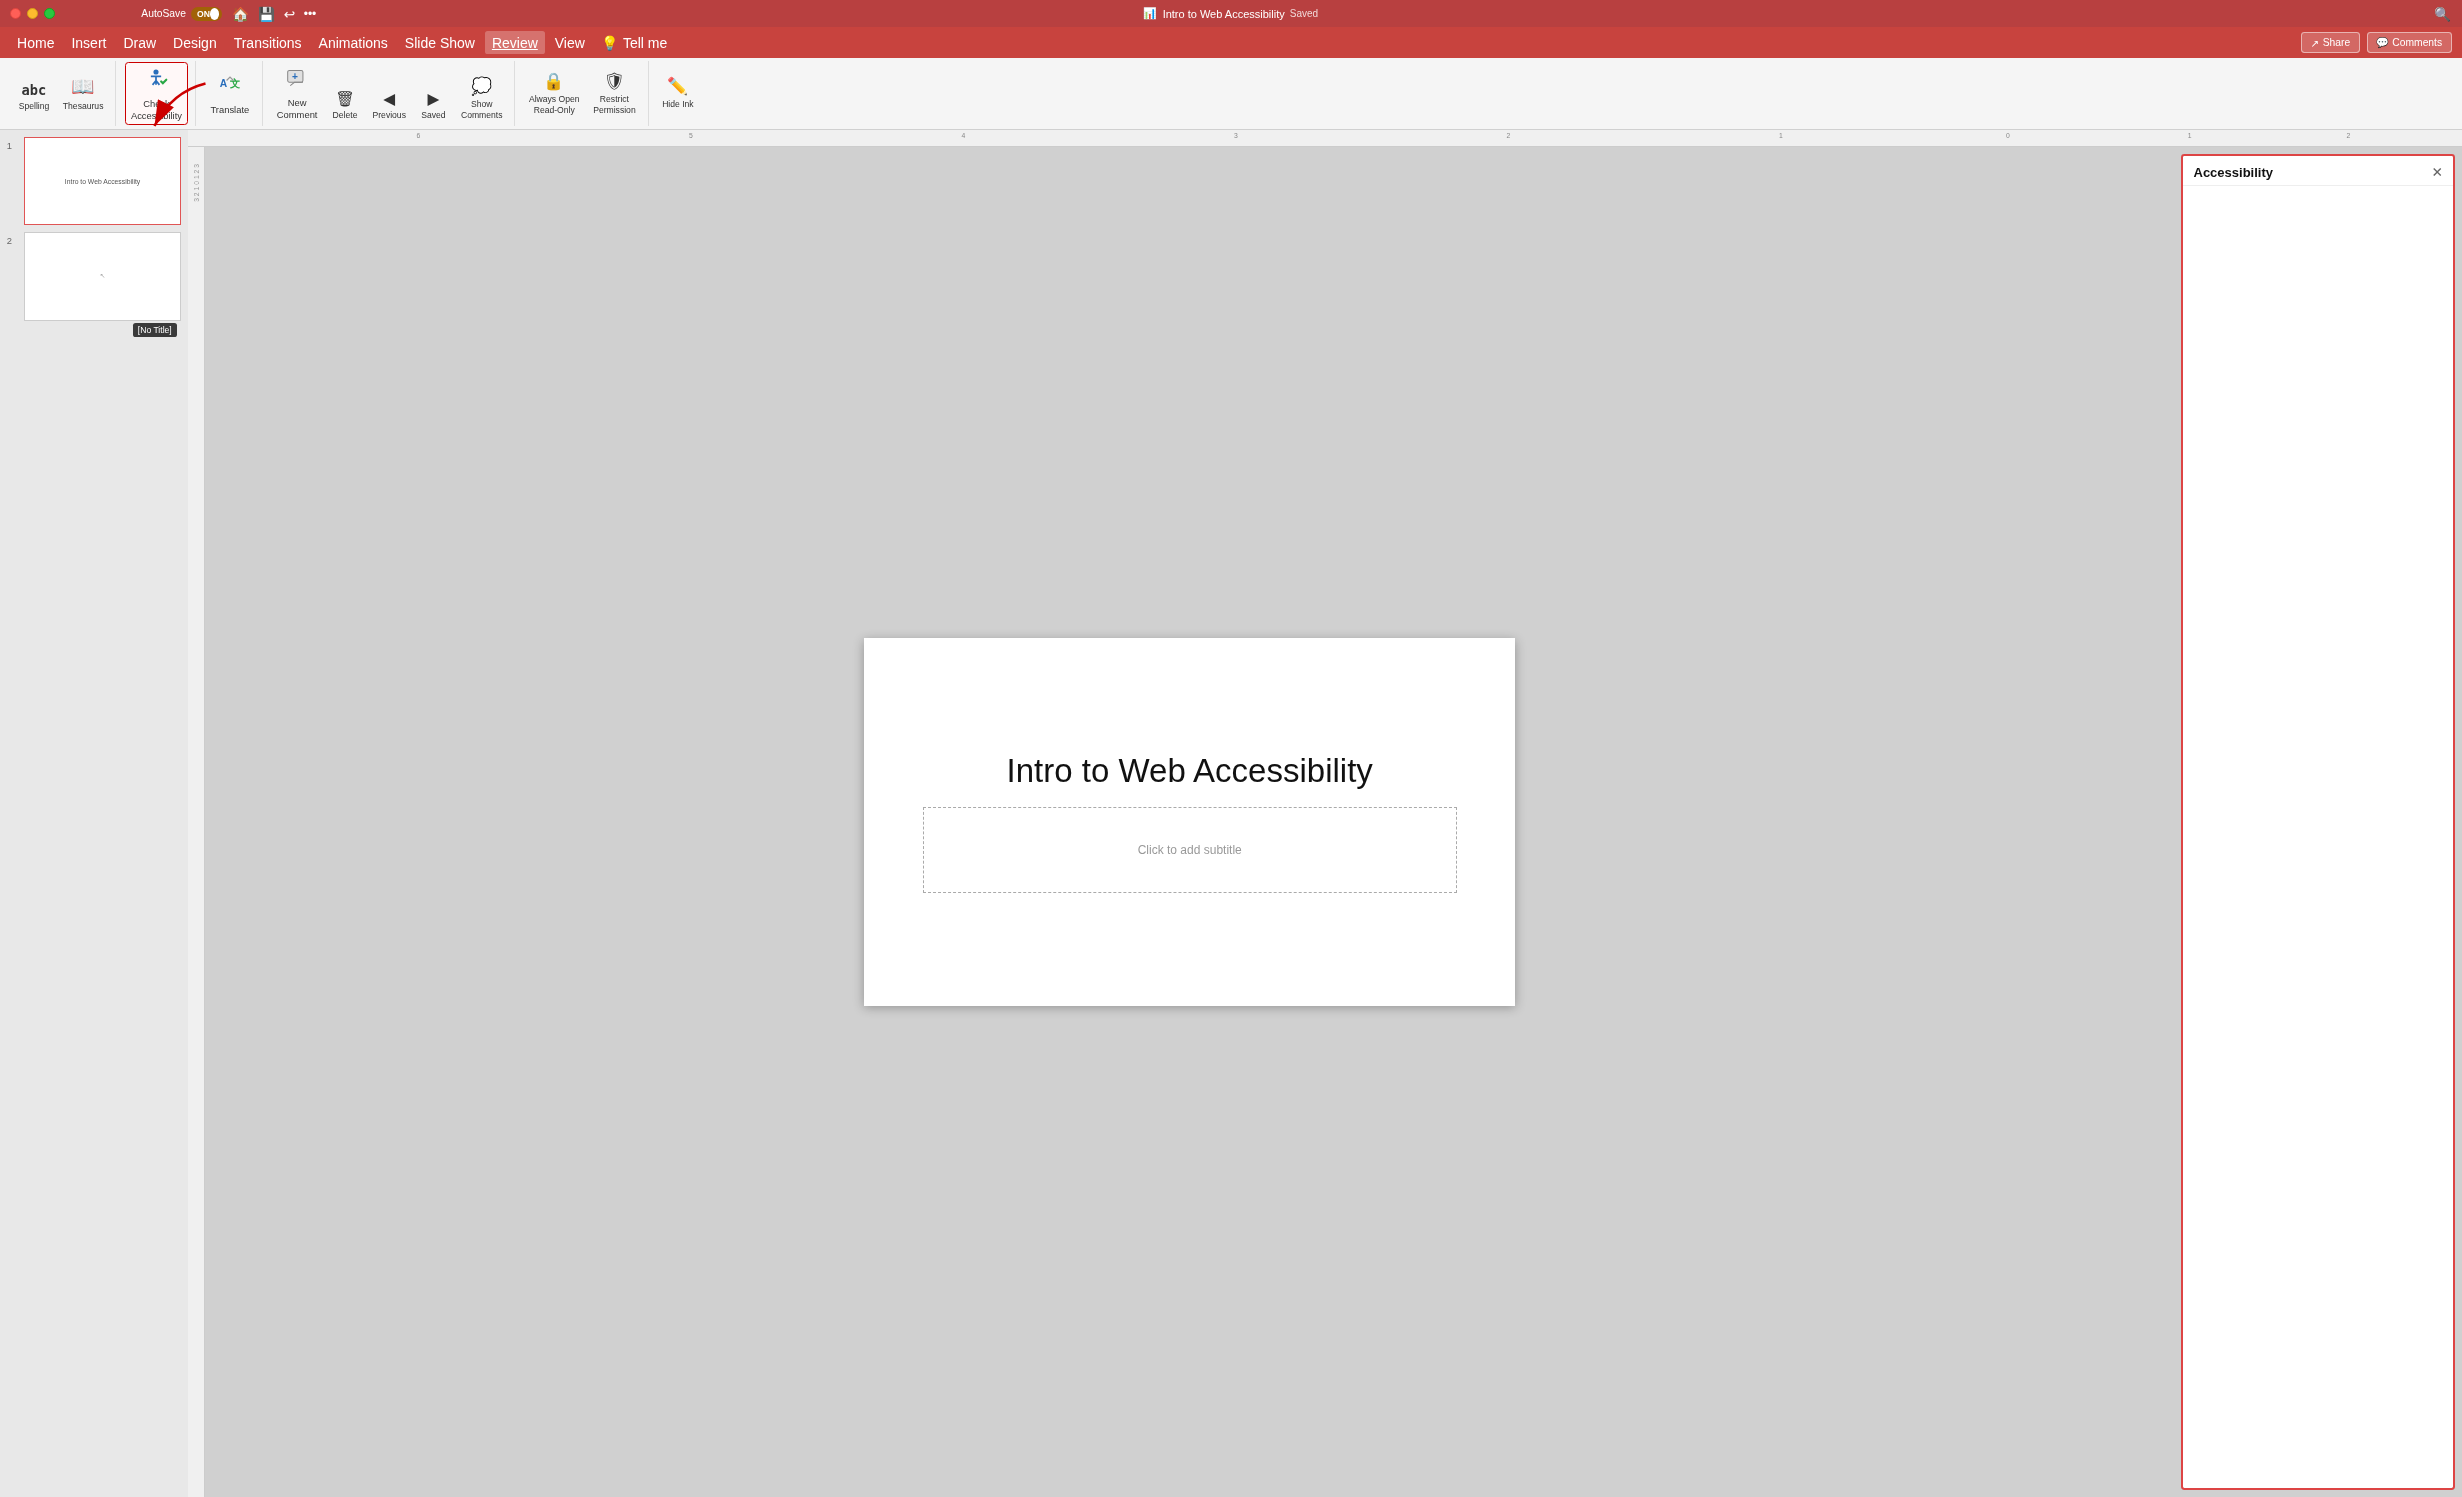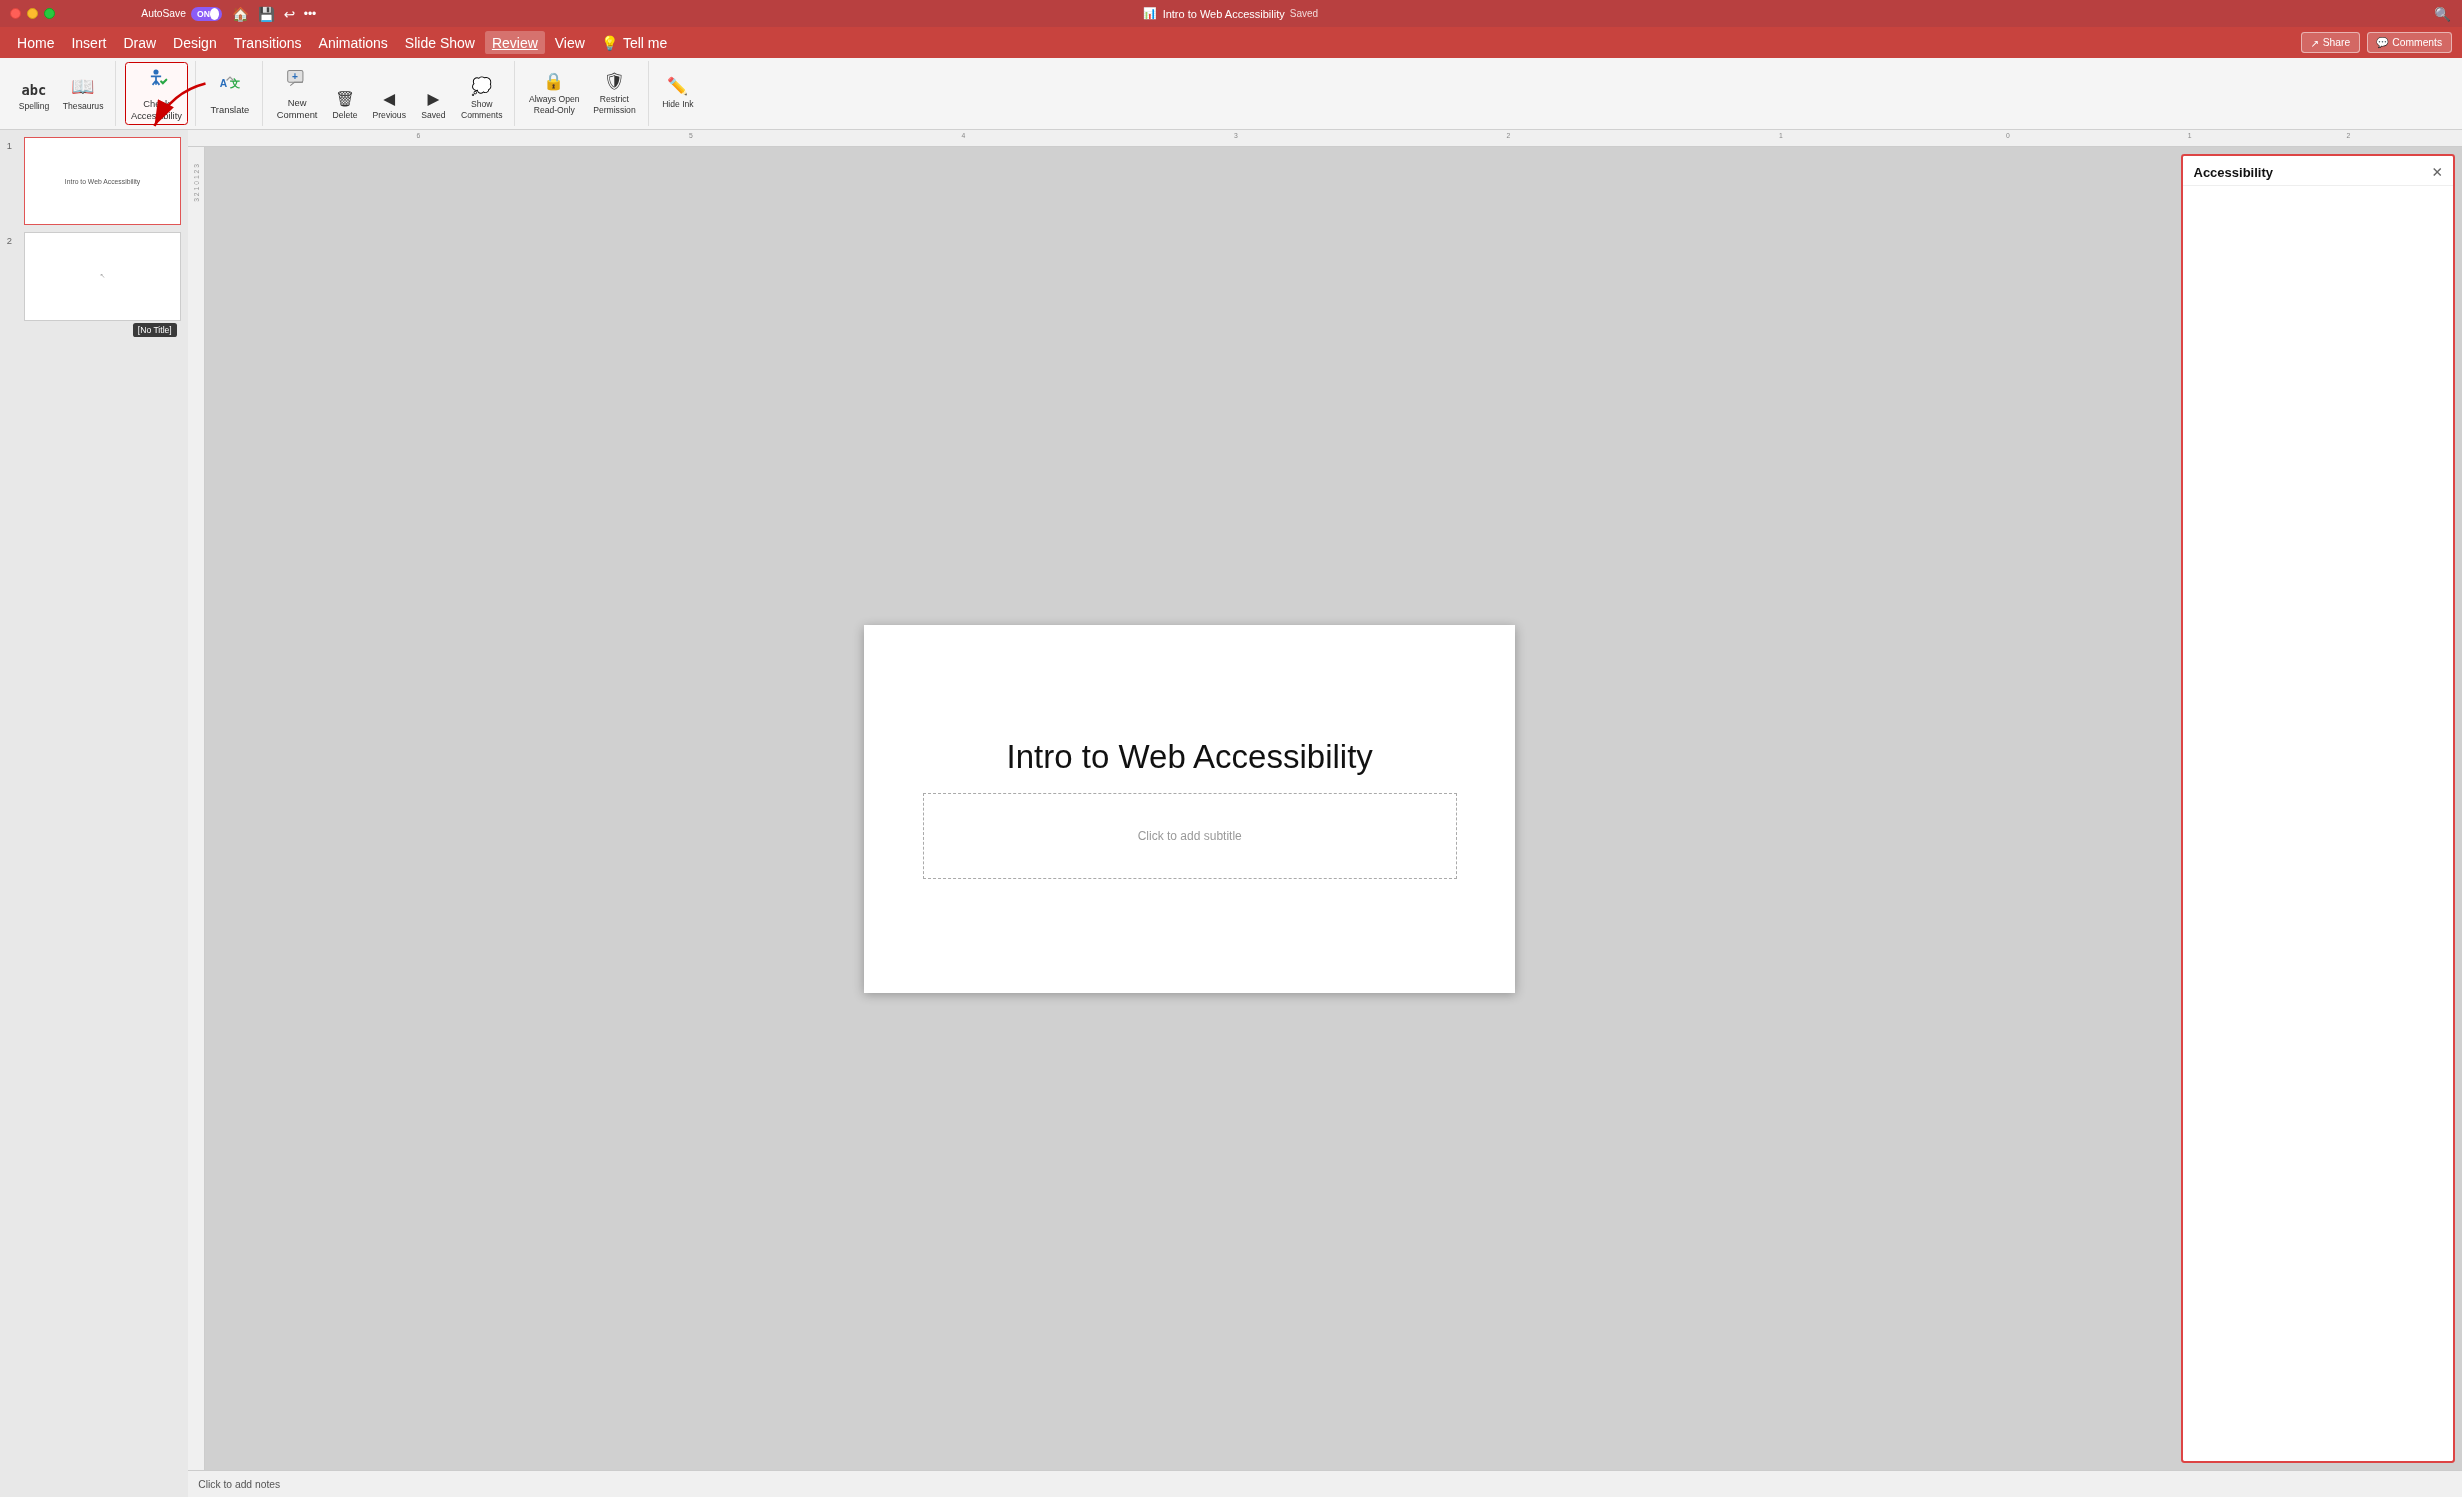--- a/index.html
+++ b/index.html
@@ -23,21 +23,21 @@
       position: absolute; left: 50%; transform: translateX(-50%);
       display: flex; align-items: center; gap: 5.1px;
       color: #fff; font-size: 11px; font-weight: 500;
     }
     .titlebar-right {
       margin-left: auto; display: flex; gap: 10.3px; align-items: center;
     }
     .autosave-area { display: flex; align-items: center; gap: 5.1px; margin-left: 86px; }
     .autosave-label { color: #fff; font-size: 10.3px; }
     .autosave-toggle {
-      background: #8b5cf6; border-radius: 8.6px; width: 31px; height: 14px;
+      background: #a16207; border-radius: 8.6px; width: 31px; height: 14px;
       display: flex; align-items: center; padding: 1.7px 2.6px;
     }
     .autosave-knob { background: #fff; border-radius: 50%; width: 12px; height: 12px; margin-left: auto; }
     .autosave-on { color: #fff; font-size: 8.6px; font-weight: bold; margin-left: 3.4px; }
 
     
     #menubar {
       background: #c8433e;
       height: 31px;
       display: flex;
@@ -455,23 +455,20 @@
       </div>
 
       <div id="accessibility-panel">
         <div id="accessibility-panel-header">
           <h2>Accessibility</h2>
           <button class="panel-close">✕</button>
         </div>
       </div>
     </div>
 
-    <div id="notes-bar">
-      <span>Click to add notes</span>
-    </div>
   </div>
 </div>
 
 <div style="position:fixed;top:75px;left:137px;pointer-events:none;z-index:300;">
   <svg width="86" height="68" viewBox="0 0 100 80">
     <defs>
       <marker id="arrowhead" markerWidth="10" markerHeight="7" refX="10" refY="3.5" orient="auto">
         <polygon points="0 0, 10 3.5, 0 7" fill="#cc0000"></polygon>
       </marker>
     </defs>

